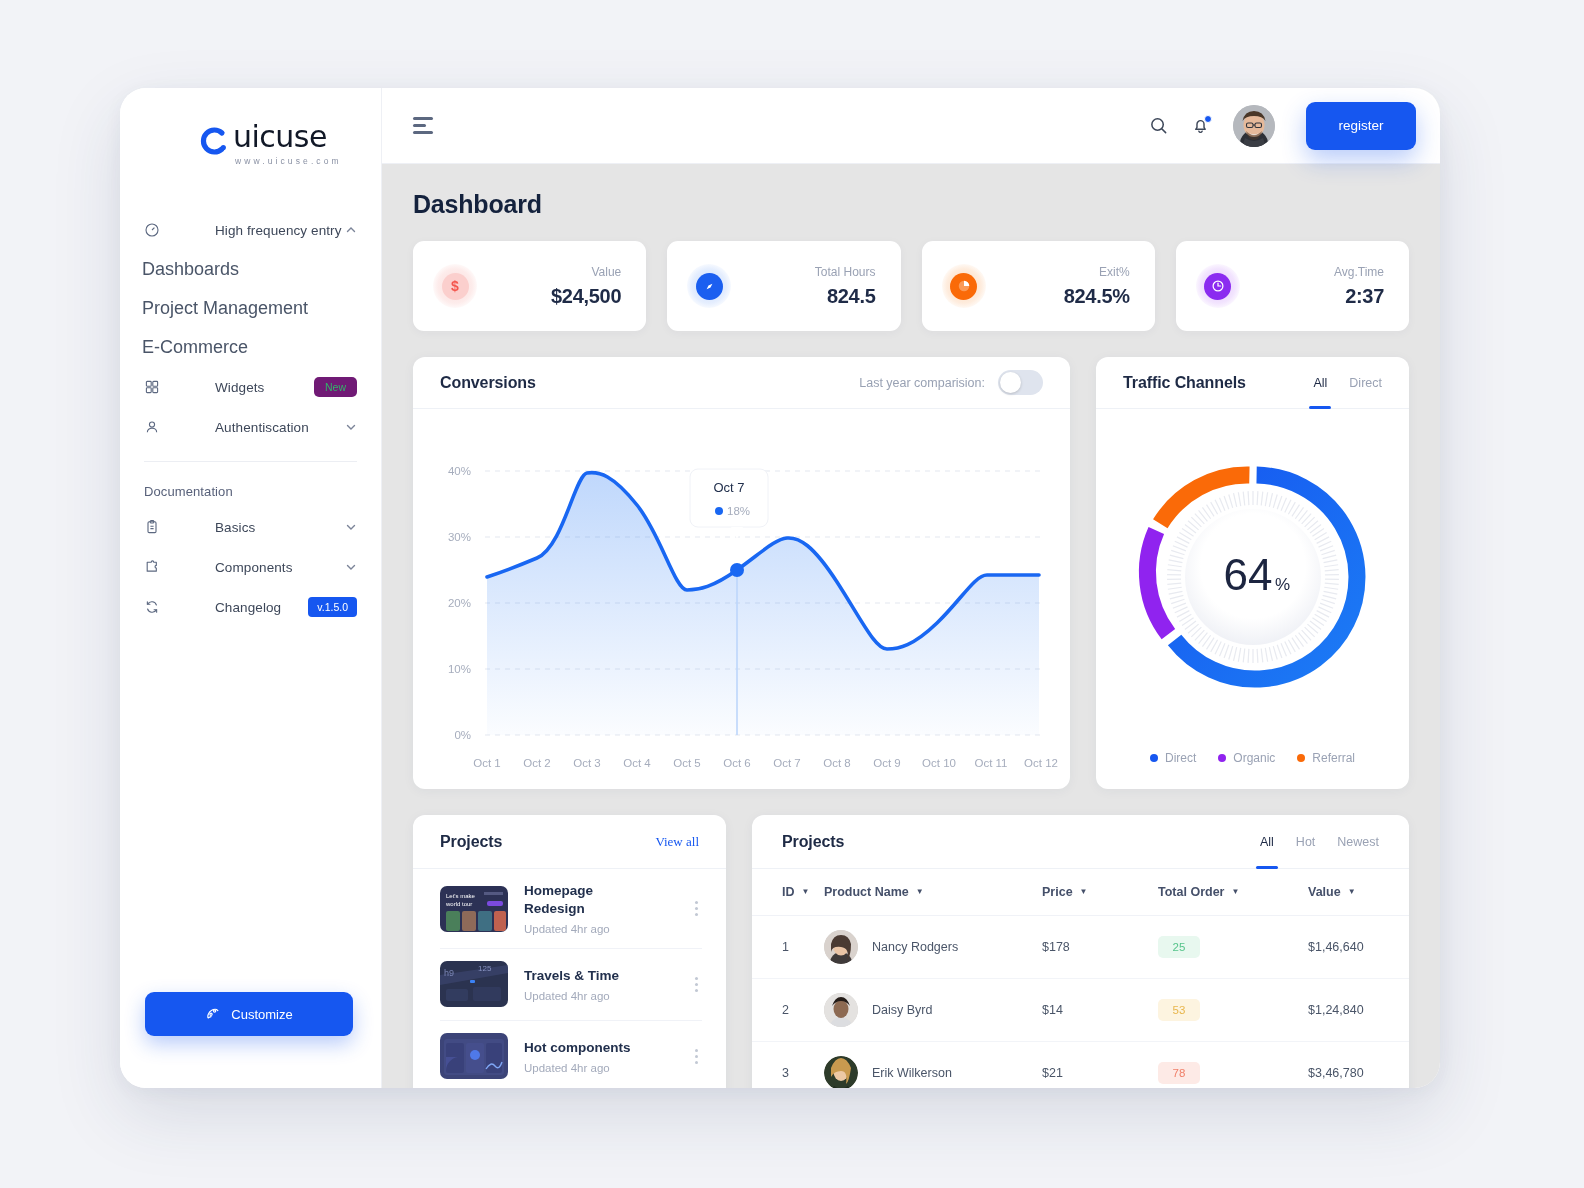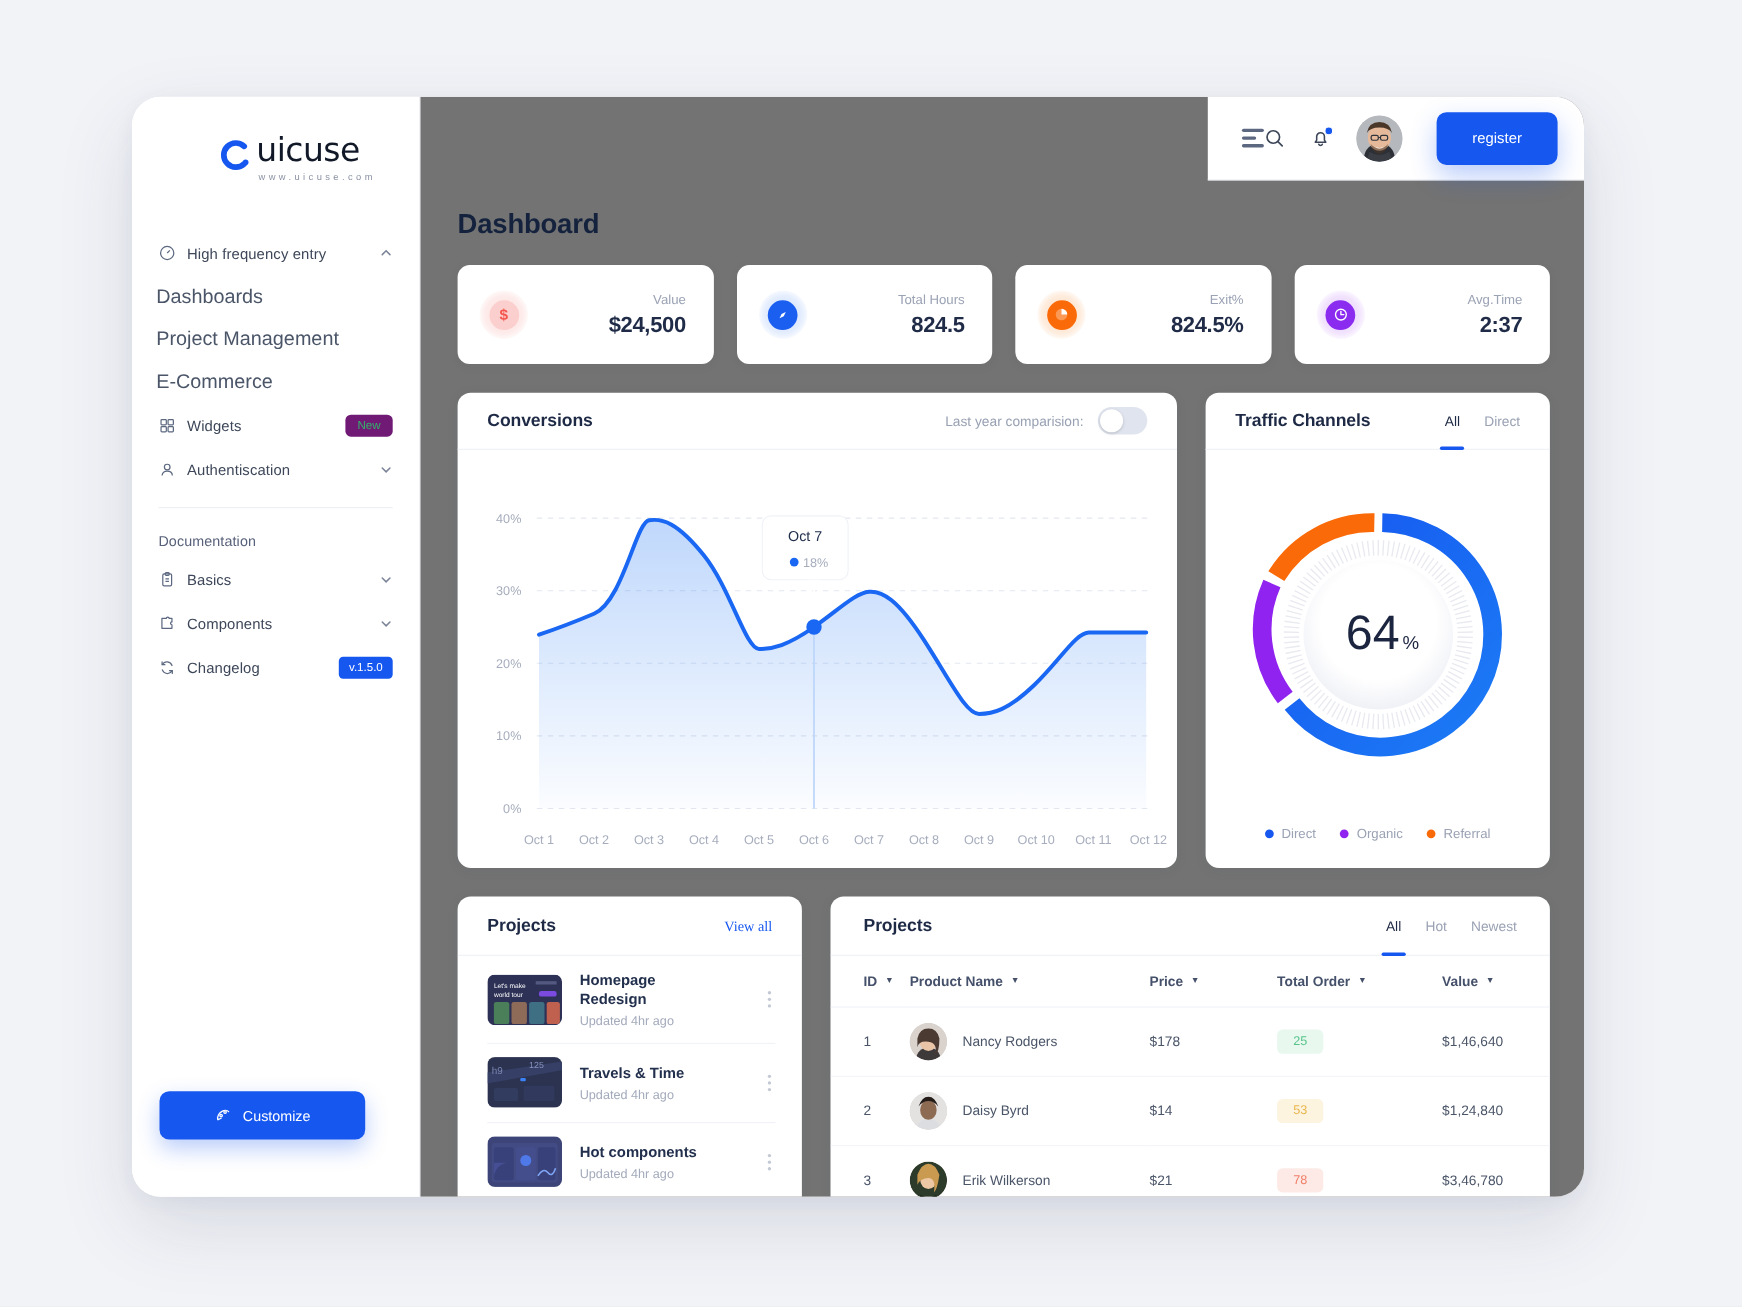--- a/index.html
+++ b/index.html
@@ -42,49 +42,49 @@
     margin-top: 4px; margin-left: 2px;
   }
 
   .nav { margin-top: 44px; }
   .nav-item {
     height: 40px; display: flex; align-items: center;
     padding: 0 24px 0 24px; margin: 0 0 0 0; cursor: pointer;
     position: relative;
   }
   .nav-item .ic { width: 26px; flex: 0 0 26px; color: #5c6880; display:flex; align-items:center; }
-  .nav-label { font-size: 13.5px; color: #3d4759; flex: 1; letter-spacing: 0.1px; }
+  .nav-label { font-size: 13.5px; color: #3d4759; flex: 1; letter-spacing: 0.1px; margin-left: 45px; }
   .chev { color: #7b8498; display: flex; align-items: center; }
   .sub-item {
     height: 39px; display: flex; align-items: center;
     padding-left: 22px; font-size: 18px; color: #4a5568; cursor: pointer;
   }
   .badge-new {
     background: #701a75; color: #33b469; font-size: 10.5px;
     padding: 4px 11px; border-radius: 5px;
   }
   .badge-ver {
     background: #1657f0; color: #ffffff; font-size: 10.5px;
     padding: 4px 9px; border-radius: 4px;
   }
   .nav-divider { height:1px; background:#eceef3; margin: 14px 24px 0 24px; }
   .nav-section {
     font-size: 13px; color: #58617a; padding: 22px 24px 8px 24px; letter-spacing:0.1px;
   }
   .customize-btn {
     position: absolute; left: 25px; bottom: 52px;
-    width: 187px; height: 44px; border-radius: 9px;
+    width: 208px; height: 44px; border-radius: 9px;
     background: #1657f0; color: #fff;
     display: flex; align-items: center; justify-content: center; gap: 10px;
     font-size: 13px; cursor: pointer;
     box-shadow: 0 8px 20px rgba(22,87,240,0.30);
   }
 
   
-  .main { flex: 1; display: flex; flex-direction: column; background: #737373; min-width:0;align-items:flex-end; }
+  .main { flex: 1; display: flex; flex-direction: column; background: #e5e5e5; min-width:0; }
   .topbar {
     height: 76px; background: #fff; display: flex; align-items: center;
     padding: 0 24px 0 31px; border-bottom: 1px solid #eef0f5; flex: 0 0 76px;
   }
   .hamb { display:flex; flex-direction:column; gap:4px; cursor:pointer; }
   .hamb i { display:block; height:3px; border-radius:2px; background:#5c6880; }
   .hamb i:nth-child(1){ width:20px; }
   .hamb i:nth-child(2){ width:13px; }
   .hamb i:nth-child(3){ width:20px; }
   .top-right { margin-left:auto; display:flex; align-items:center; gap: 23px; }

